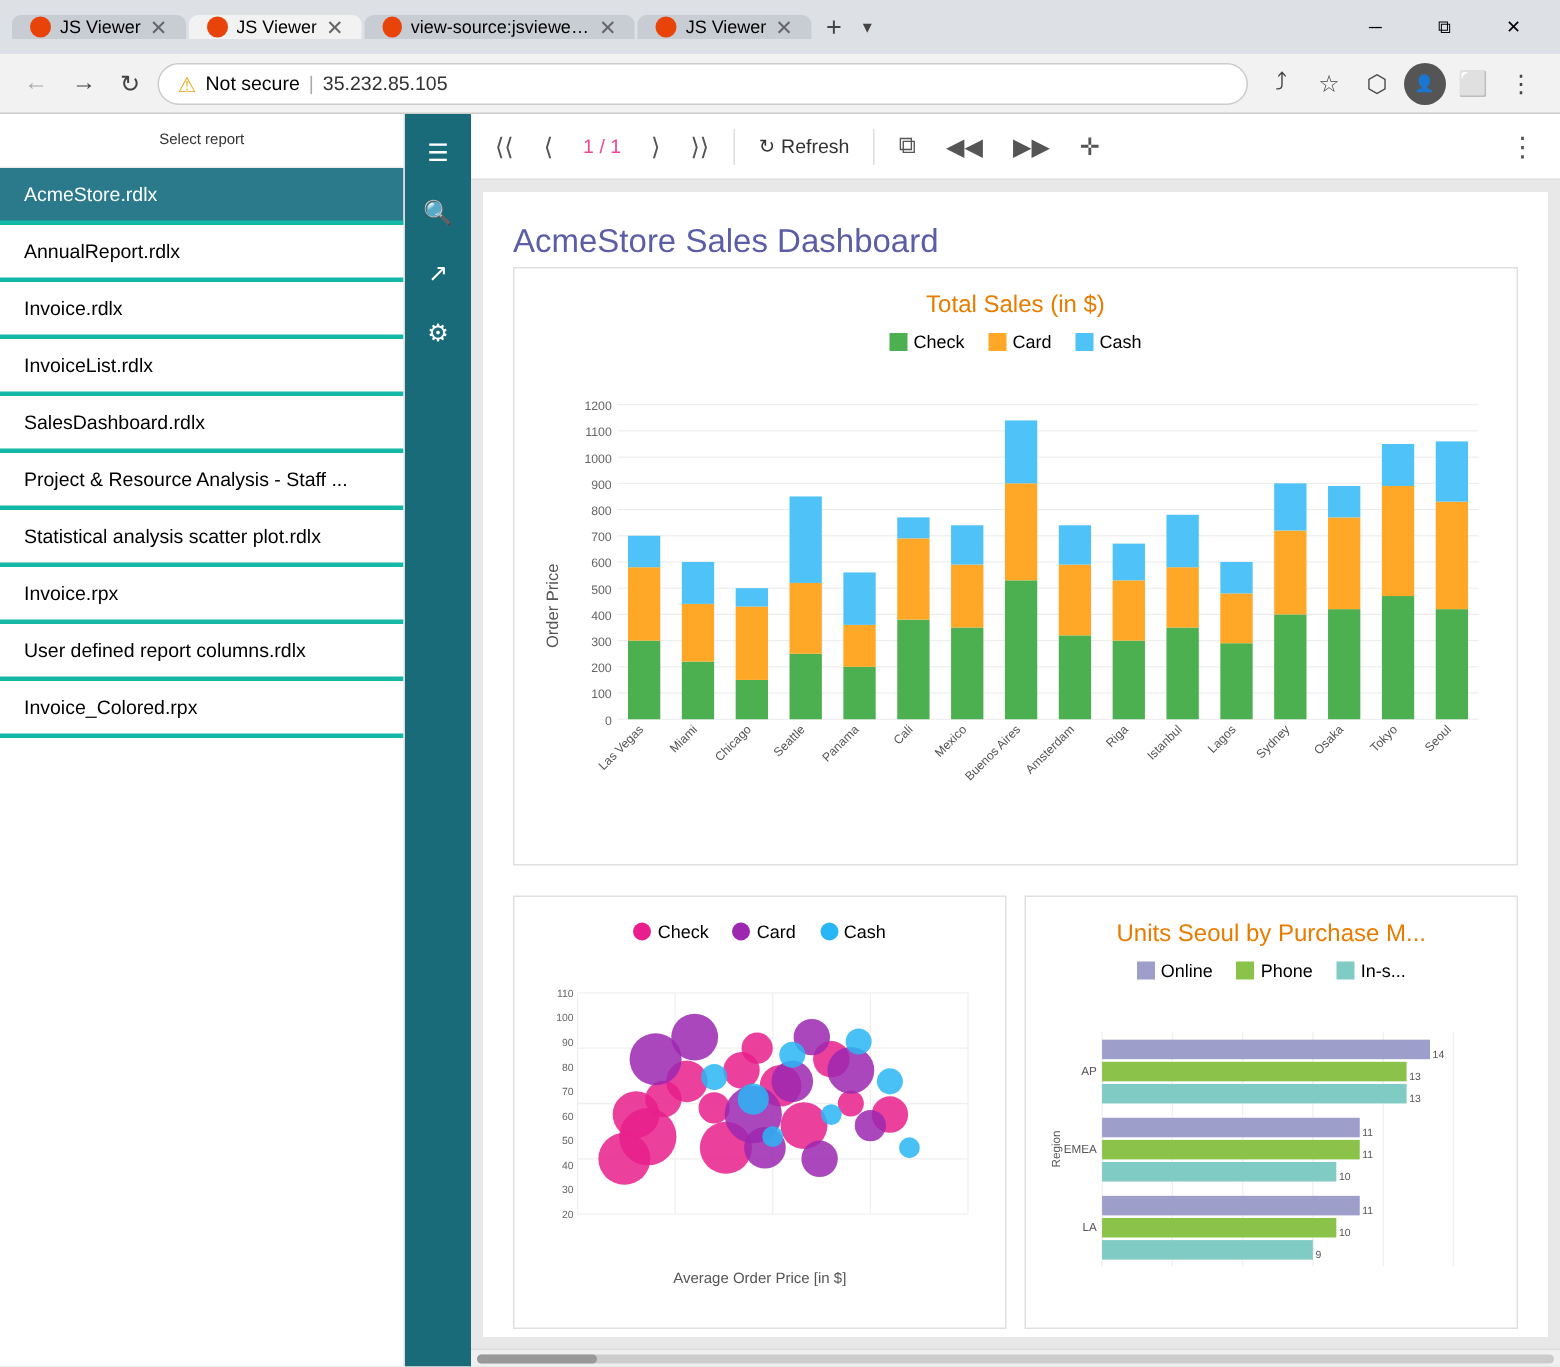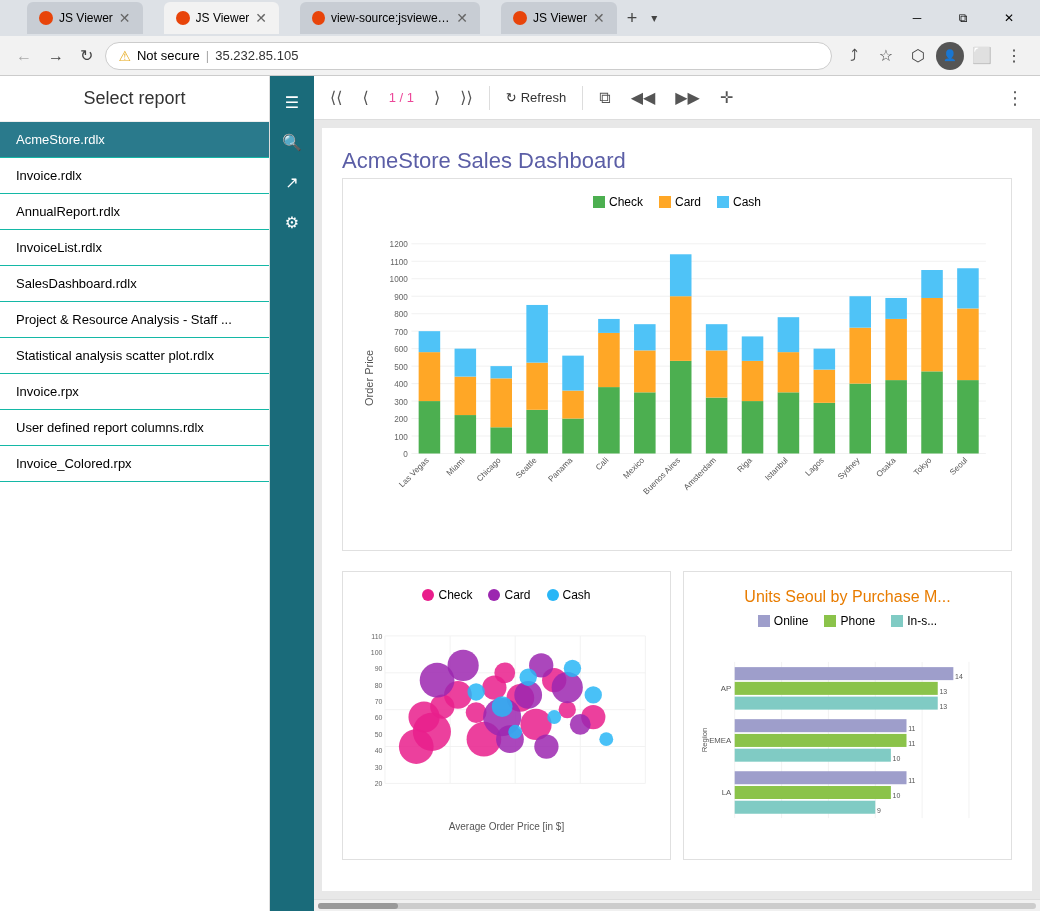--- a/index.html
+++ b/index.html
@@ -1,21 +1,21 @@
 <!DOCTYPE html>
 <html><head>
   <meta charset="utf-8">
   <style>
     * { box-sizing: border-box; margin: 0; padding: 0; }
     body { font-family: Arial, sans-serif; font-size: 13px; background: #e8e8e8; width: 1040px; height: 911px; overflow: hidden; }
 
     
     .browser-chrome { background: #f2f2f2; width: 100%; }
     .tab-bar { display: flex; align-items: center; background: #dde1e6; height: 36px; padding: 0 8px; gap: 2px; }
-    .tab { display: flex; align-items: center; height: 32px; padding: 0 12px; border-radius: 6px 6px 0 0; font-size: 12px; gap: 6px; max-width: 180px; margin-left: 19px; }
+    .tab { display: flex; align-items: center; height: 16px; padding: 0 12px; border-radius: 6px 6px 0 0; font-size: 12px; gap: 6px; max-width: 180px; }
     .tab.active { background: #f2f2f2; }
     .tab.inactive { background: #c8cdd4; }
     .tab-favicon { width: 14px; height: 14px; background: #e8440a; border-radius: 50%; display: inline-block; }
     .tab-label { font-size: 12px; white-space: nowrap; overflow: hidden; text-overflow: ellipsis; }
     .tab-close { margin-left: auto; font-size: 14px; color: #666; cursor: pointer; }
     .new-tab-btn { background: none; border: none; font-size: 18px; cursor: pointer; padding: 0 8px; color: #444; }
     .win-controls { display: flex; gap: 0; margin-left: auto; }
     .win-ctrl { width: 46px; height: 36px; display: flex; align-items: center; justify-content: center; font-size: 12px; cursor: pointer; }
 
     .address-bar { display: flex; align-items: center; background: #f2f2f2; height: 40px; padding: 0 12px; gap: 8px; border-bottom: 1px solid #ccc; }
@@ -25,23 +25,23 @@
     .address-input .warning { color: #e6a817; font-size: 14px; }
     .address-text { font-size: 13px; color: #333; }
     .toolbar-icons { display: flex; gap: 4px; align-items: center; }
     .toolbar-icon { background: none; border: none; font-size: 16px; cursor: pointer; color: #444; padding: 4px; border-radius: 3px; width: 28px; height: 28px; display: flex; align-items: center; justify-content: center; }
 
     
     .app-layout { display: flex; height: calc(911px - 76px); }
 
     
     .file-sidebar { width: 270px; background: white; display: flex; flex-direction: column; border-right: 1px solid #ddd; flex-shrink: 0; }
-    .sidebar-header { padding: 12px 32px; font-size: 18px; color: #333; border-bottom: 1px solid #eee; text-align: center; }
+    .sidebar-header { padding: 12px 32px; font-size: 10px; color: #333; border-bottom: 1px solid #eee; text-align: center; }
     .file-list { flex: 1; overflow-y: auto; }
-    .file-item { padding: 10px 16px; cursor: pointer; font-size: 13px; border-bottom: 1px solid #14b8a6; }
+    .file-item { padding: 10px 16px; cursor: pointer; font-size: 13px; border-bottom: 3px solid #14b8a6; }
     .file-item.active { background: #2a7a8c; color: white; }
 
     
     .icon-sidebar { width: 44px; background: #1a6b7a; display: flex; flex-direction: column; align-items: center; padding: 8px 0; gap: 4px; flex-shrink: 0; }
     .sidebar-icon-btn { width: 36px; height: 36px; display: flex; align-items: center; justify-content: center; cursor: pointer; border-radius: 4px; color: white; font-size: 16px; }
 
     
     .report-area { flex: 1; display: flex; flex-direction: column; background: #e8e8e8; overflow: hidden; }
     .report-toolbar { display: flex; align-items: center; background: white; height: 44px; padding: 0 8px; gap: 4px; border-bottom: 1px solid #ddd; }
     .report-nav-btn { background: none; border: none; font-size: 16px; cursor: pointer; color: #555; padding: 4px 8px; border-radius: 3px; display: flex; align-items: center; }
@@ -136,22 +136,22 @@
     </div>
   </div>
 </div>
 
 <div class="app-layout">
 
   <div class="file-sidebar">
     <div class="sidebar-header">Select report</div>
     <div class="file-list">
       <div class="file-item active">AcmeStore.rdlx</div>
+      <div class="file-item">AnnualReport.rdlx</div>
       <div class="file-item">Invoice.rdlx</div>
-      <div class="file-item">AnnualReport.rdlx</div>
       <div class="file-item">InvoiceList.rdlx</div>
       <div class="file-item">SalesDashboard.rdlx</div>
       <div class="file-item">Project &amp; Resource Analysis - Staff ...</div>
       <div class="file-item">Statistical analysis scatter plot.rdlx</div>
       <div class="file-item">Invoice.rpx</div>
       <div class="file-item">User defined report columns.rdlx</div>
       <div class="file-item">Invoice_Colored.rpx</div>
     </div>
   </div>
 
@@ -184,20 +184,21 @@
       <button class="report-nav-btn">◀◀</button>
       <button class="report-nav-btn">▶▶</button>
       <button class="report-nav-btn">✛</button>
       <button class="more-btn">⋮</button>
     </div>
 
     <div class="report-content">
       <h1 class="report-title">AcmeStore Sales Dashboard</h1>
 
       <div class="chart-container">
+        <div class="chart-title">Total Sales (in $)</div>
         <div class="chart-legend">
           <div class="legend-item">
             <span class="legend-dot" style="background:#4caf50;"></span>
             <span>Check</span>
           </div>
           <div class="legend-item">
             <span class="legend-dot" style="background:#ffa726;"></span>
             <span>Card</span>
           </div>
           <div class="legend-item">

